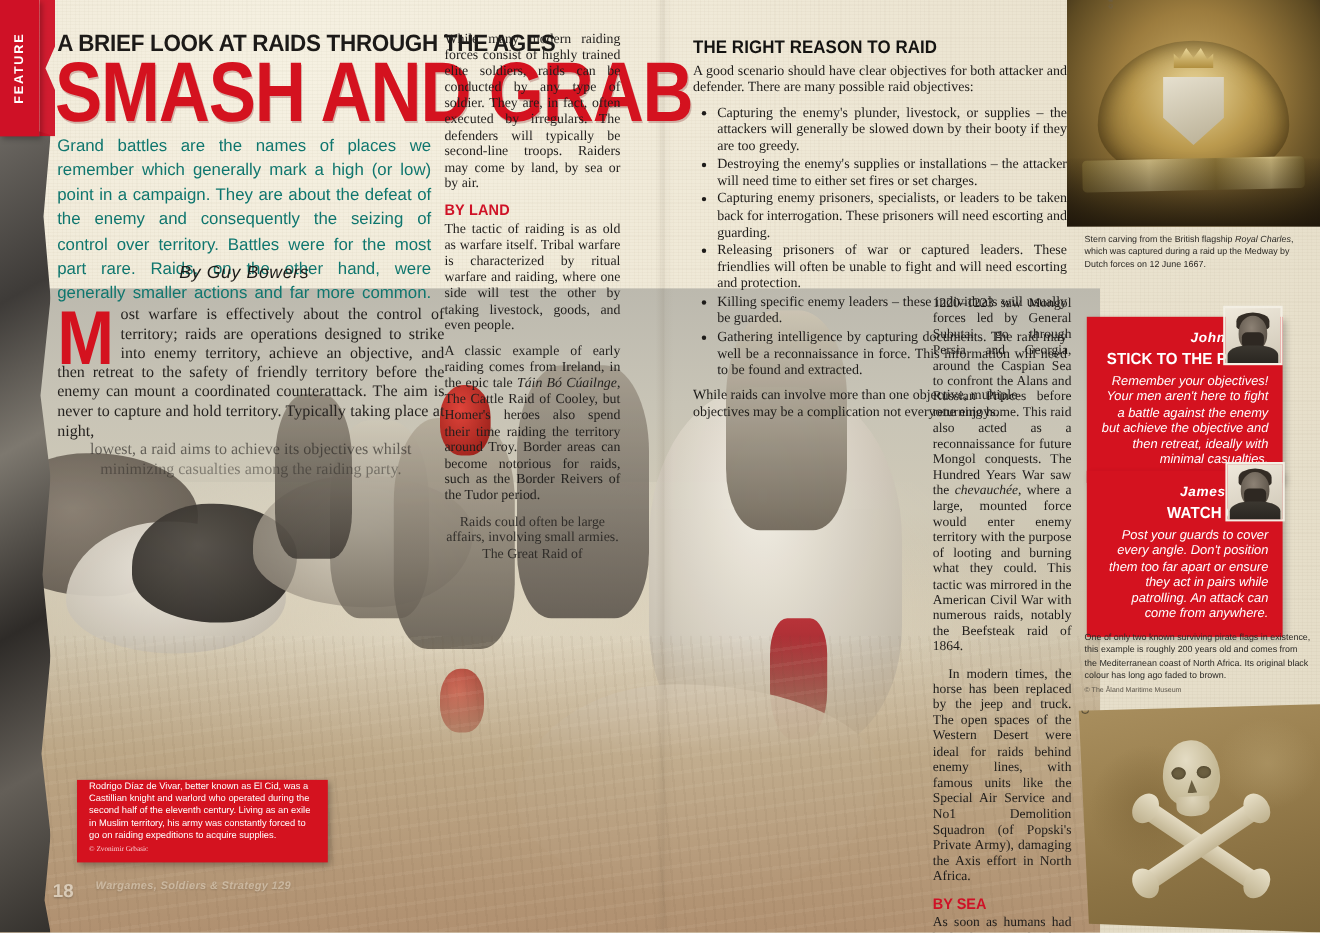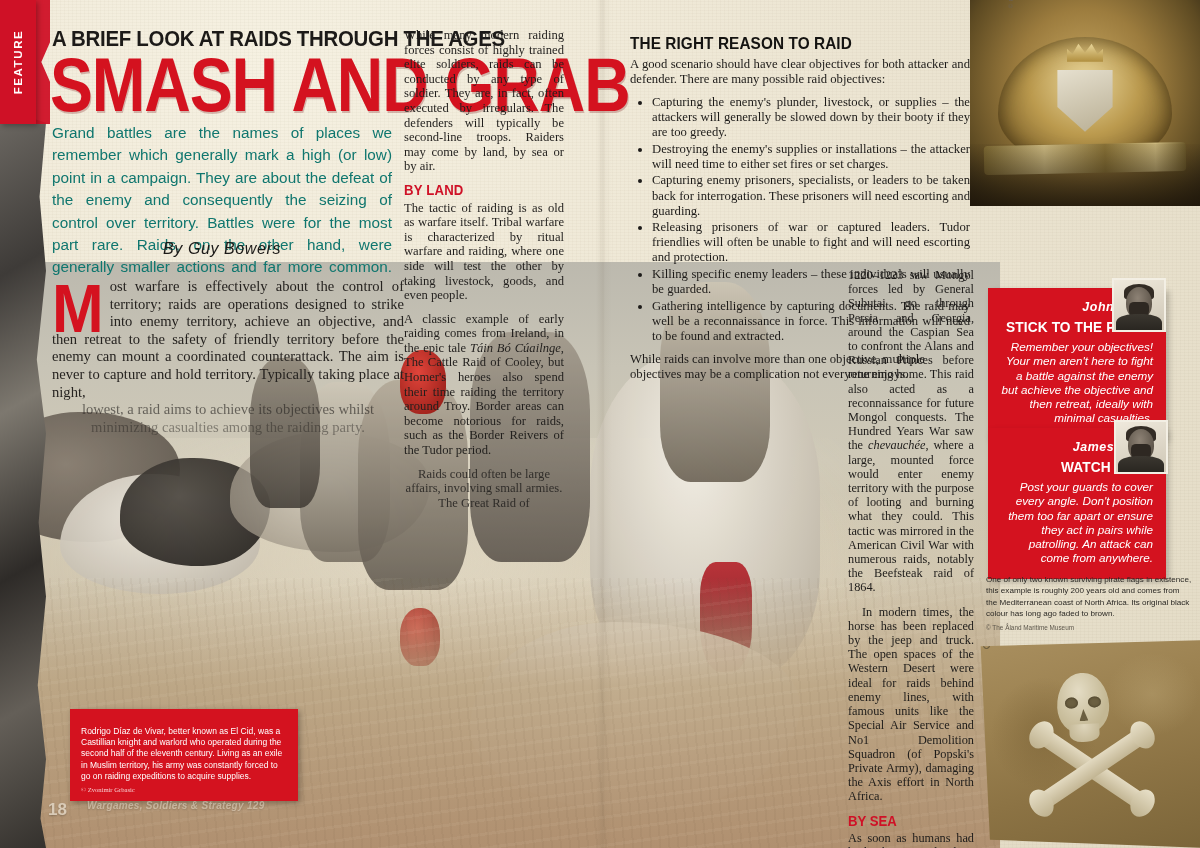--- a/index.html
+++ b/index.html
@@ -434,21 +434,21 @@
     display: block;
     font-size: 6.4px;
     color: #5c564b;
     margin-top: 2px;
   }
 
   
   .elcid {
     position: absolute; left: 70px; top: 709px; width: 228px;
     background: #d4121f;
-    padding: 17px 11px 8px;
+    padding: 0 11px 8px;
     box-shadow: 2px 2px 6px rgba(0,0,0,.3);
   }
   .elcid p {
     font-family: "Liberation Sans", sans-serif;
     color: #fff;
     font-size: 8.5px;
     line-height: 11.2px;
   }
   .elcid .credit {
     display: block;
@@ -545,35 +545,36 @@
     <p class="loose f1">Raids could often be large affairs, involving small armies. The Great Raid of</p>
   </div>
 
   <div class="raid-panel">
     <h2>THE RIGHT REASON TO RAID</h2>
     <p class="lead">A good scenario should have clear objectives for both attacker and defender. There are many possible raid objectives:</p>
     <ul>
       <li>Capturing the enemy's plunder, livestock, or supplies – the attackers will generally be slowed down by their booty if they are too greedy.</li>
       <li>Destroying the enemy's supplies or installations – the attacker will need time to either set fires or set charges.</li>
       <li>Capturing enemy prisoners, specialists, or leaders to be taken back for interrogation. These prisoners will need escorting and guarding.</li>
-      <li>Releasing prisoners of war or captured leaders. Tudor friendlies will often be unable to fight and will need escorting and protection.</li>
+      <li>Releasing prisoners of war or captured leaders. These friendlies will often be unable to fight and will need escorting and protection.</li>
       <li>Killing specific enemy leaders – these individuals will usually be guarded.</li>
       <li>Gathering intelligence by capturing documents. The raid may well be a reconnaissance in force. This information will need to be found and extracted.</li>
     </ul>
     <p class="outro">While raids can involve more than one objective, multiple objectives may be a complication not everyone enjoys.</p>
   </div>
 
   <div class="carving">
     <div class="gilt"></div>
     <div class="crown"></div>
     <div class="shield"></div>
     <div class="ribbon"></div>
     <div class="drape"></div>
   </div>
   <div class="carving-credit">© Rijksmuseum</div>
+  <div class="carving-caption"><span>Stern carving from the British flagship </span><em>Royal Charles</em><span>, which was captured during a raid up the Medway by Dutch forces on 12 June 1667.</span></div>
 
   <div class="col-mongol">
     <p><span>1220–1223 saw Mongol forces led by General Subutai go through Persia and Georgia, around the Caspian Sea to confront the Alans and Russian Princes before returning home. This raid also acted as a reconnaissance for future Mongol conquests. The Hundred Years War saw the </span><i>chevauchée</i><span>, where a large, mounted force would enter enemy territory with the purpose of looting and burning what they could. This tactic was mirrored in the American Civil War with numerous raids, notably the Beefsteak raid of 1864.</span></p>
     <p class="indent">In modern times, the horse has been replaced by the jeep and truck. The open spaces of the Western Desert were ideal for raids behind enemy lines, with famous units like the Special Air Service and No1 Demolition Squadron (of Popski's Private Army), damaging the Axis effort in North Africa.</p>
     <div class="sea-head">BY SEA</div>
     <p>As soon as humans had built boats and ships large enough to trade, those vessels were adapted to raiding. The Sea Peoples were a notable menace recorded by the Egyptians.</p>
   </div>
 
   <div class="says-box" style="left:988px;top:288px;">
     <div class="who">John says:</div>

